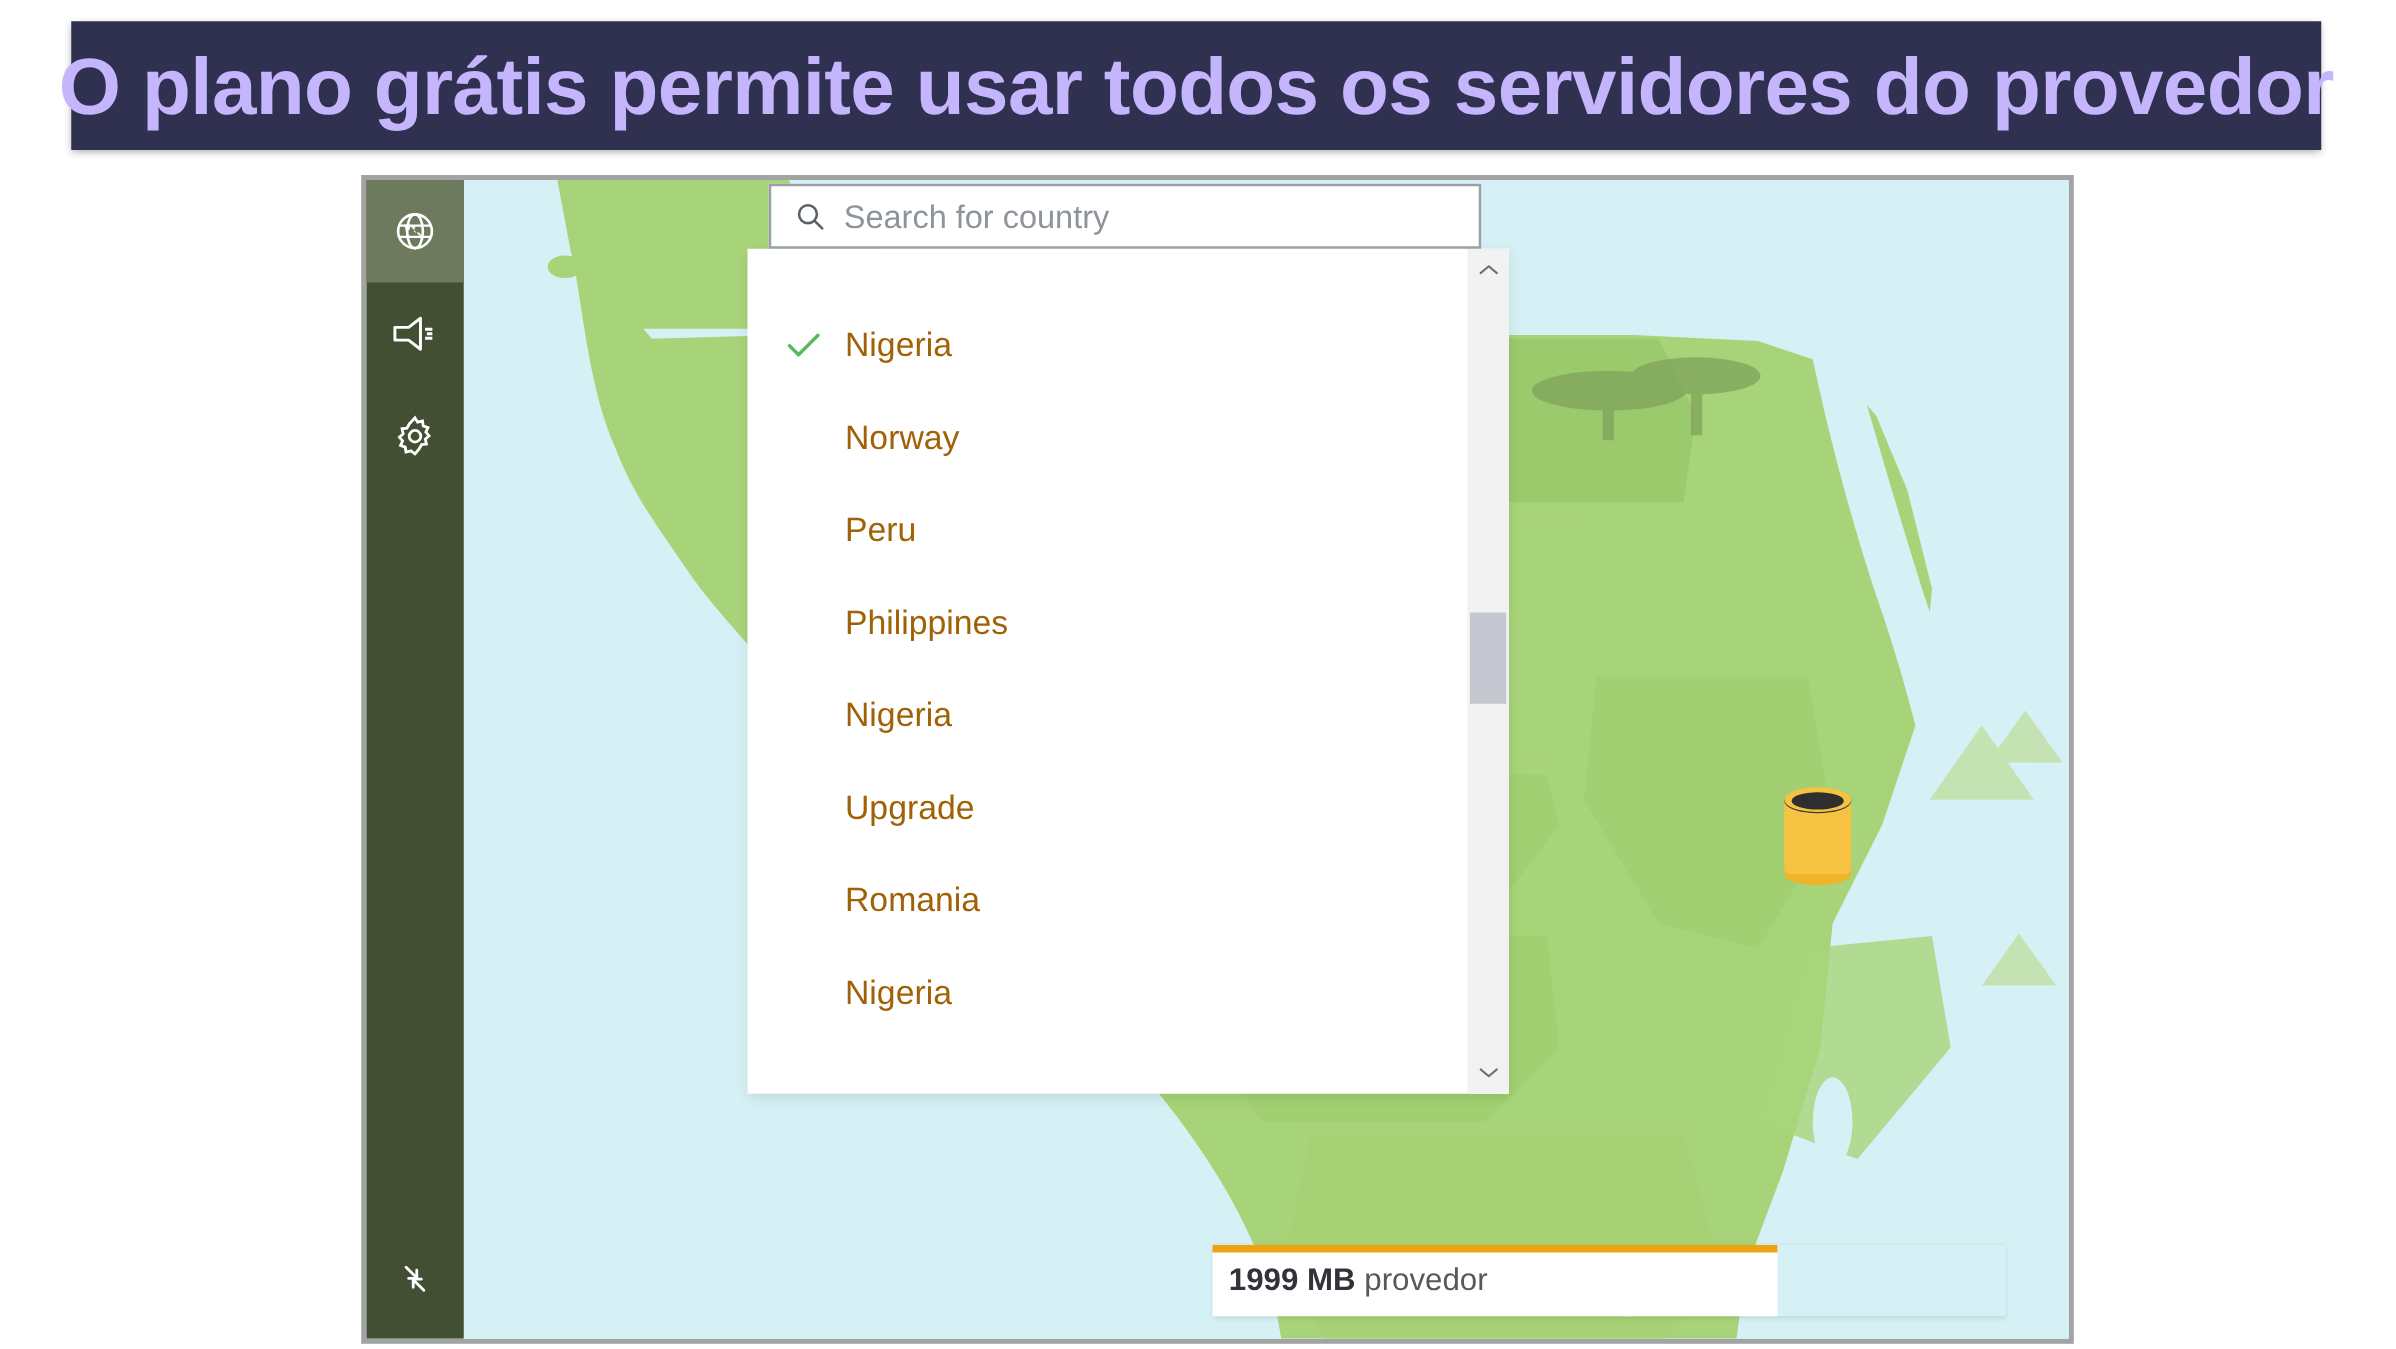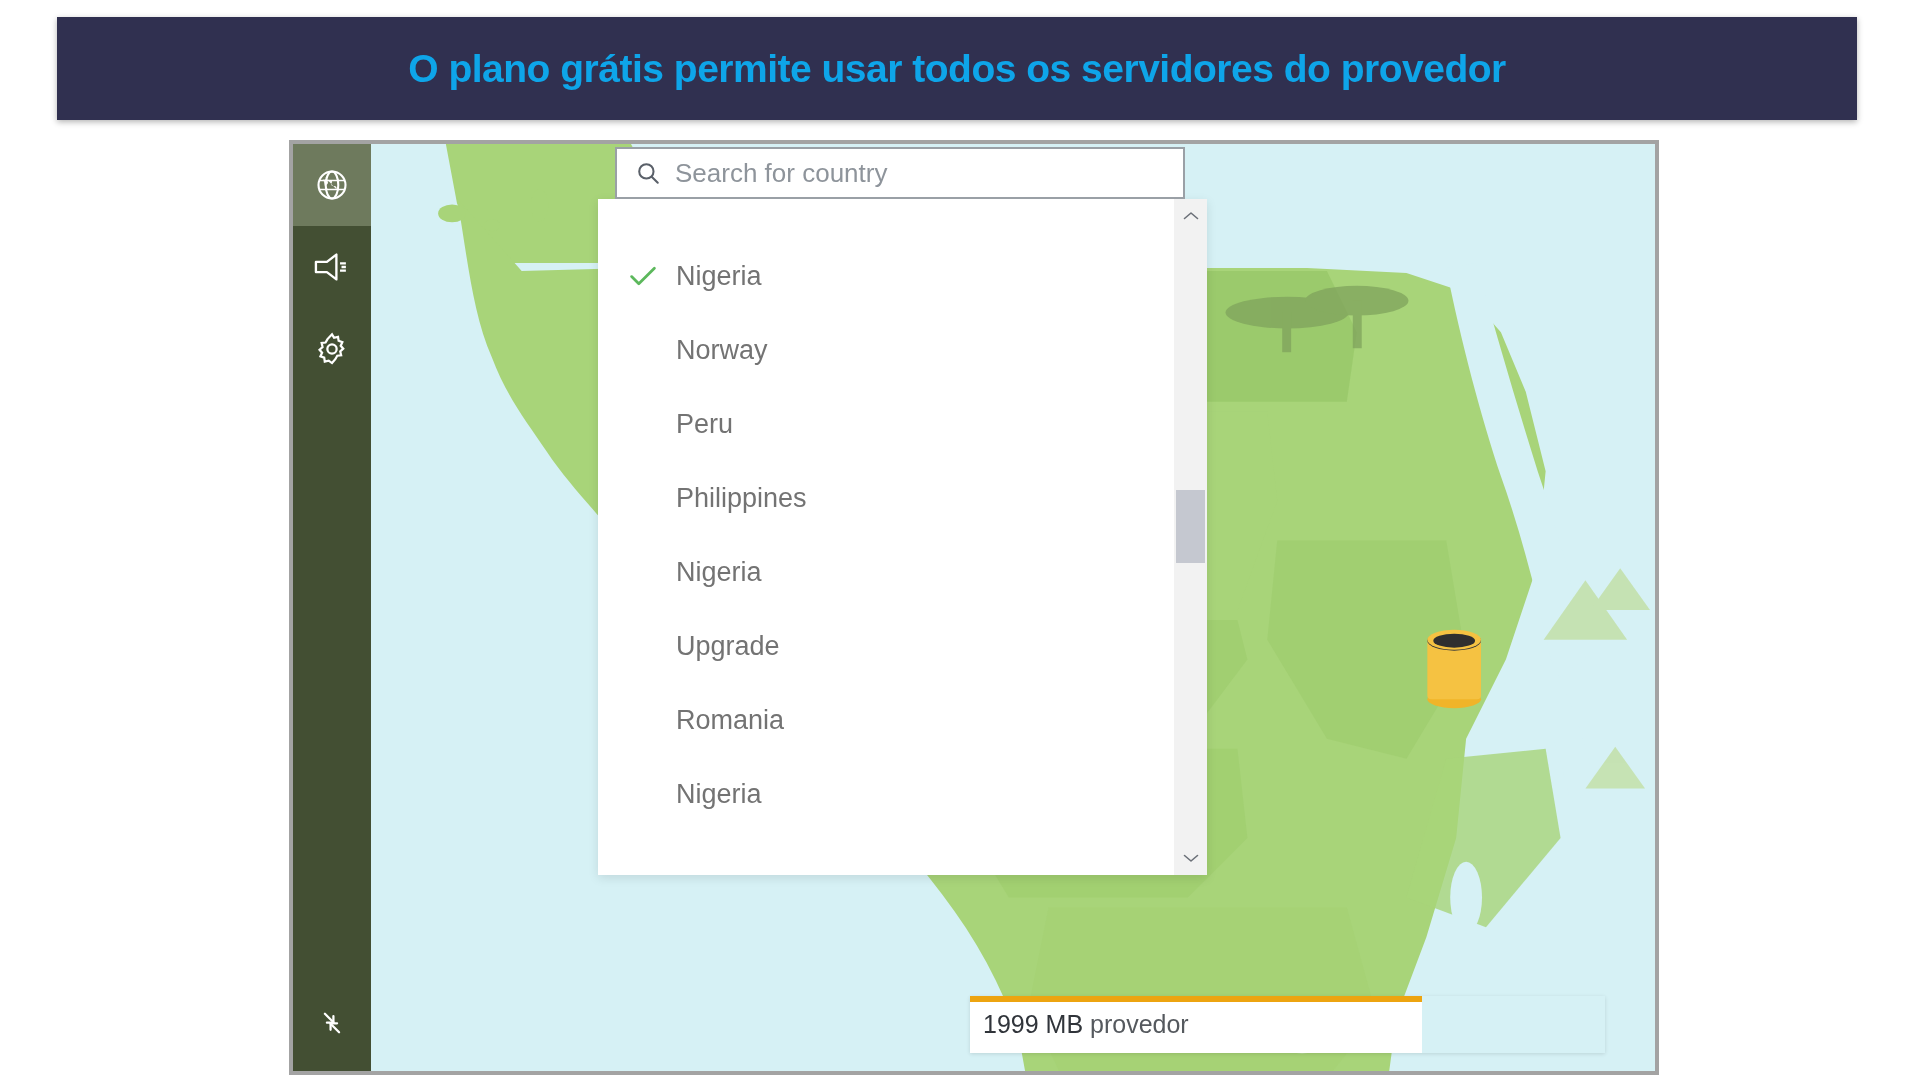--- a/index.html
+++ b/index.html
@@ -28,22 +28,22 @@
     height: 103px;
     background: #303050;
     display: flex;
     align-items: center;
     justify-content: center;
     box-shadow: 0 2px 6px rgba(0,0,0,0.30);
     z-index: 40;
     box-sizing: border-box;
   }
   .banner-text {
-    color: #0ea5e9;
-    font-size: 39px;
+    color: #c4b5fd;
+    font-size: 64px;
     font-weight: bold;
     letter-spacing: -0.5px;
     white-space: nowrap;
     font-family: "Liberation Sans", sans-serif;
   }
 
   
   .app-window {
     position: absolute;
     left: 289px;
@@ -155,21 +155,21 @@
     cursor: pointer;
   }
   .dd-check {
     width: 48px;
     flex: 0 0 48px;
     display: flex;
     align-items: center;
   }
   .dd-label {
     font-size: 27px;
-    color: #737373;
+    color: #a16207;
     font-family: "Liberation Sans", sans-serif;
   }
 
   
   .dd-scroll {
     flex: 0 0 33px;
     width: 33px;
     background: #f2f2f2;
     position: relative;
     display: flex;
@@ -222,21 +222,21 @@
     top: 0;
     height: 6px;
     width: 100%;
     background: #e6e6e6;
   }
   .data-progress-fill {
     height: 100%;
     background: #eda410;
   }
   .data-text { font-size: 25px; color: #55595e; font-family: "Liberation Sans", sans-serif; }
-  .data-text b { color: #30343a; font-weight: normal; }
+  .data-text b { color: #30343a; font-weight: bold; }
   .upgrade-btn {
     flex: 1 1 auto;
     background: #72b240;
     display: flex;
     align-items: center;
     justify-content: center;
     cursor: pointer;
   }
   .upgrade-label {
     color: #ffffff;

